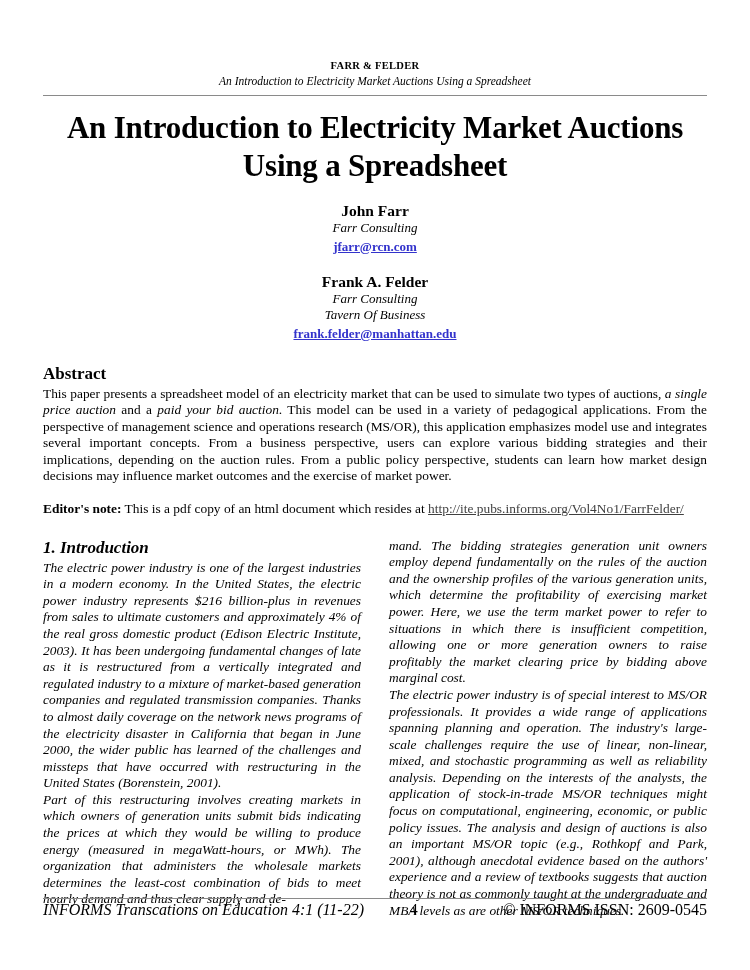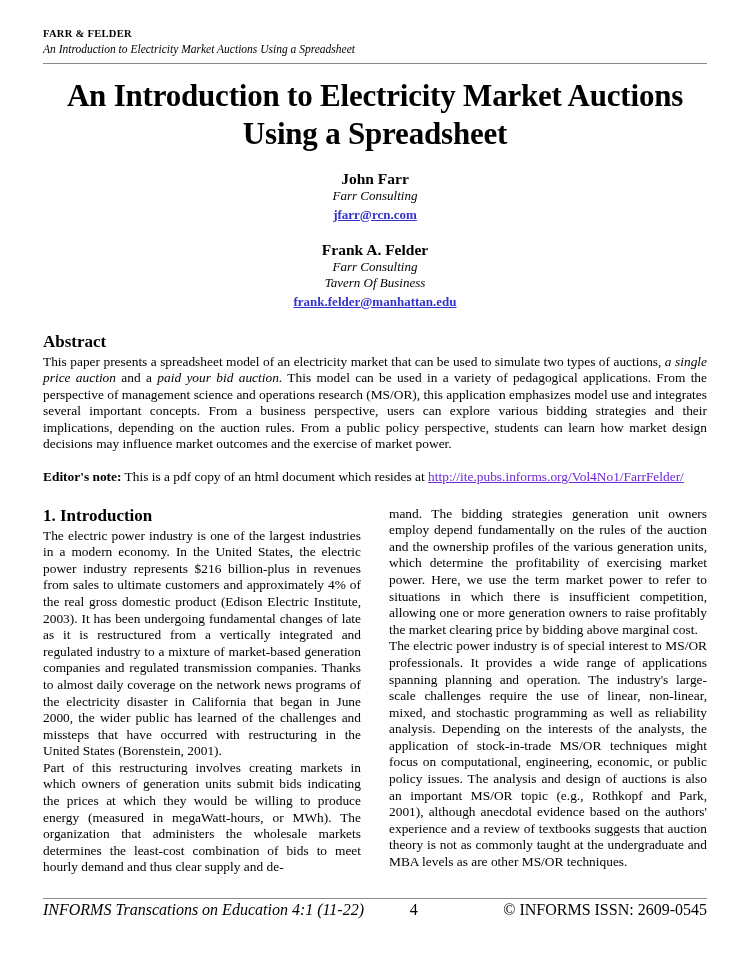--- a/index.html
+++ b/index.html
@@ -25,22 +25,23 @@
 
   .content {
     position: absolute;
     left: 43px;
     top: 0;
     width: 664px;
   }
 
   
   .runhead {
-    text-align: left;
+    text-align: center;
     padding-top: 27px;
+    margin-top: 32px;
   }
   .runhead-authors {
     font-family: "Liberation Serif", "DejaVu Serif", serif;
     font-weight: bold;
     font-size: 10.5px;
     letter-spacing: 0.3px;
     line-height: 14px;
   }
   .runhead-title {
     font-family: "Liberation Serif", "DejaVu Serif", serif;
@@ -116,29 +117,30 @@
   .abstract-body i { font-style: italic; }
 
   .editors-note {
     font-size: 13.4px;
     line-height: 17.5px;
     text-align: left;
     margin-top: 15px;
   }
   .editors-note .lbl { font-weight: bold; }
   .editors-note .url {
-    color: #6d28d9;
+    color: #404040;
     text-decoration: underline;
   }
 
   
   .columns {
     margin-top: 20px;
     display: flex;
     gap: 28px;
+    font-style: italic;
   }
   .col {
     width: 318px;
   }
   .col p {
     font-size: 13.4px;
     line-height: 16.6px;
     text-align: justify;
     margin: 0;
     hyphens: none;

